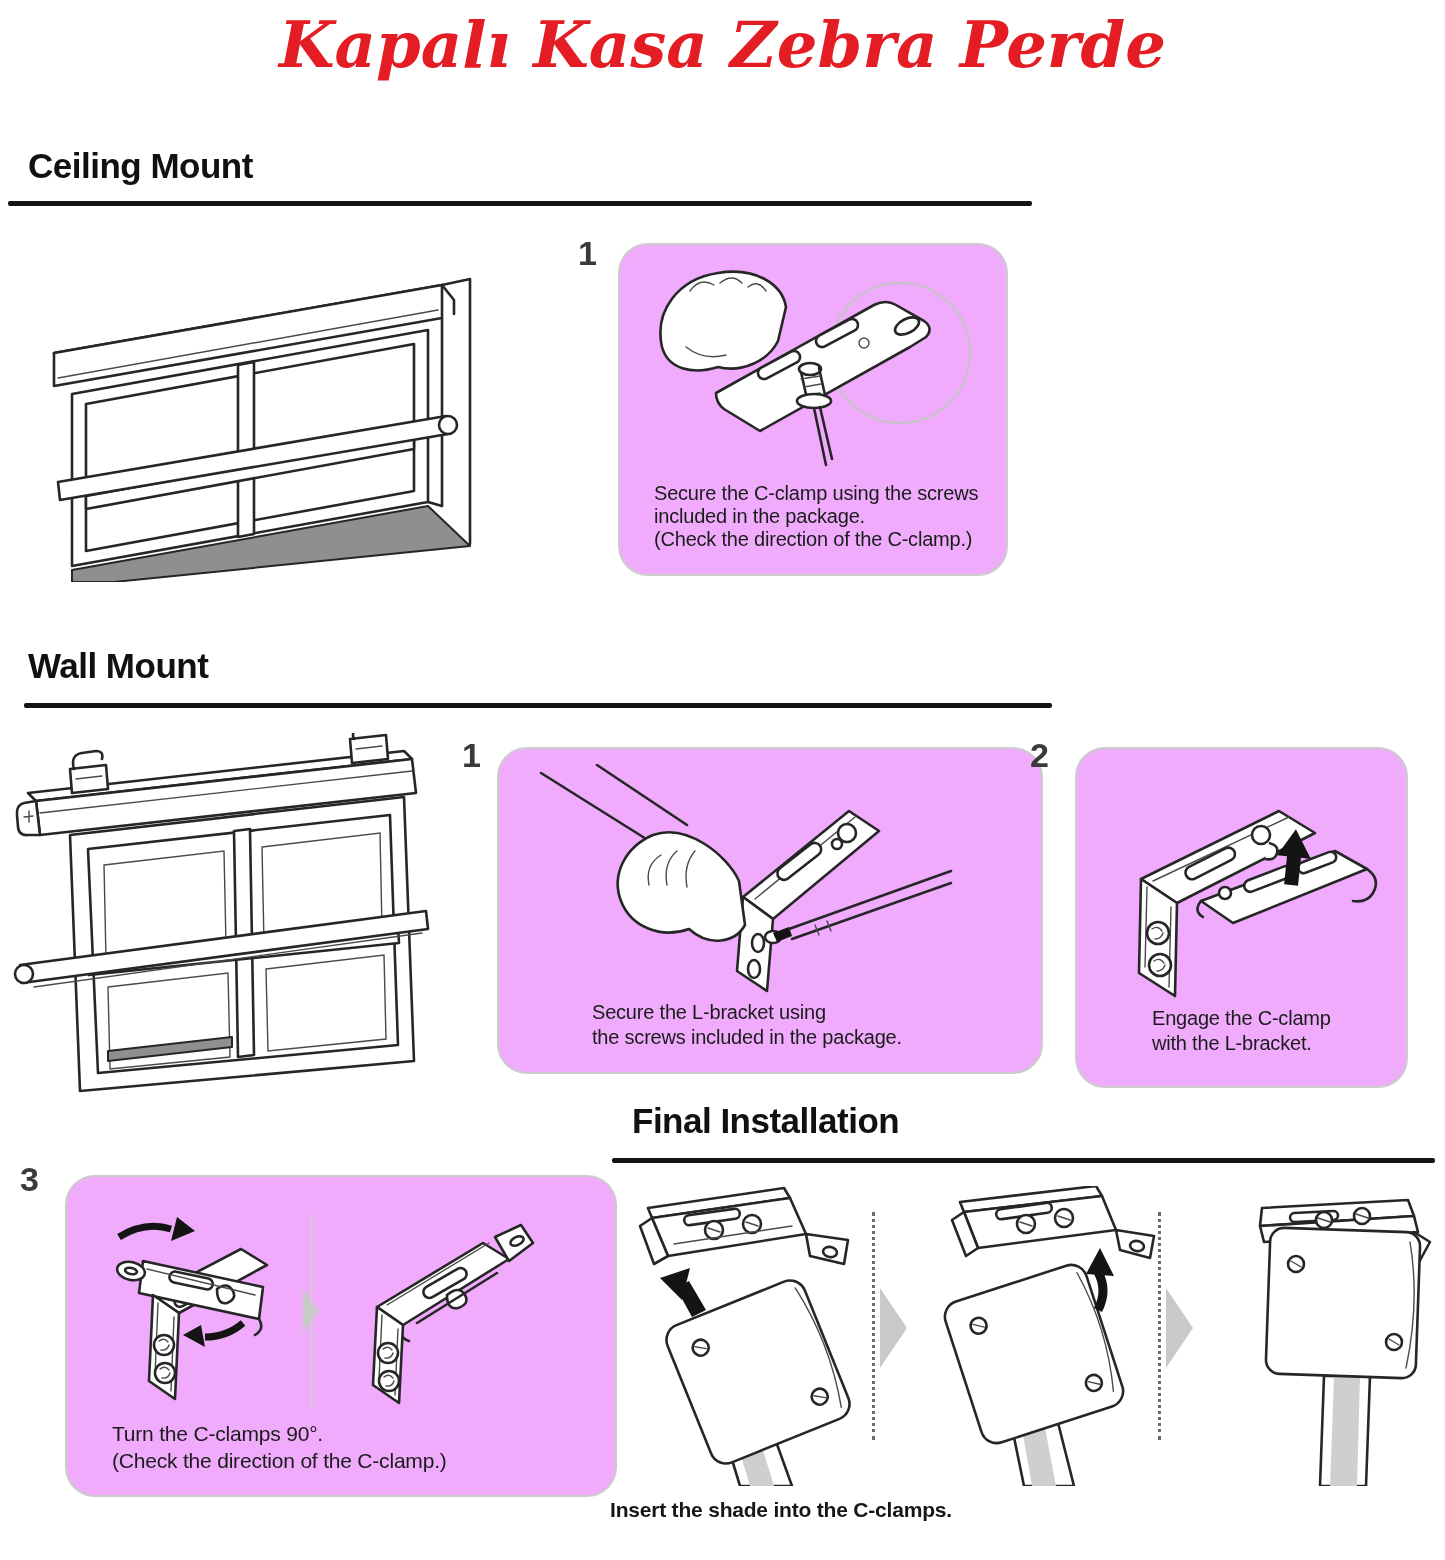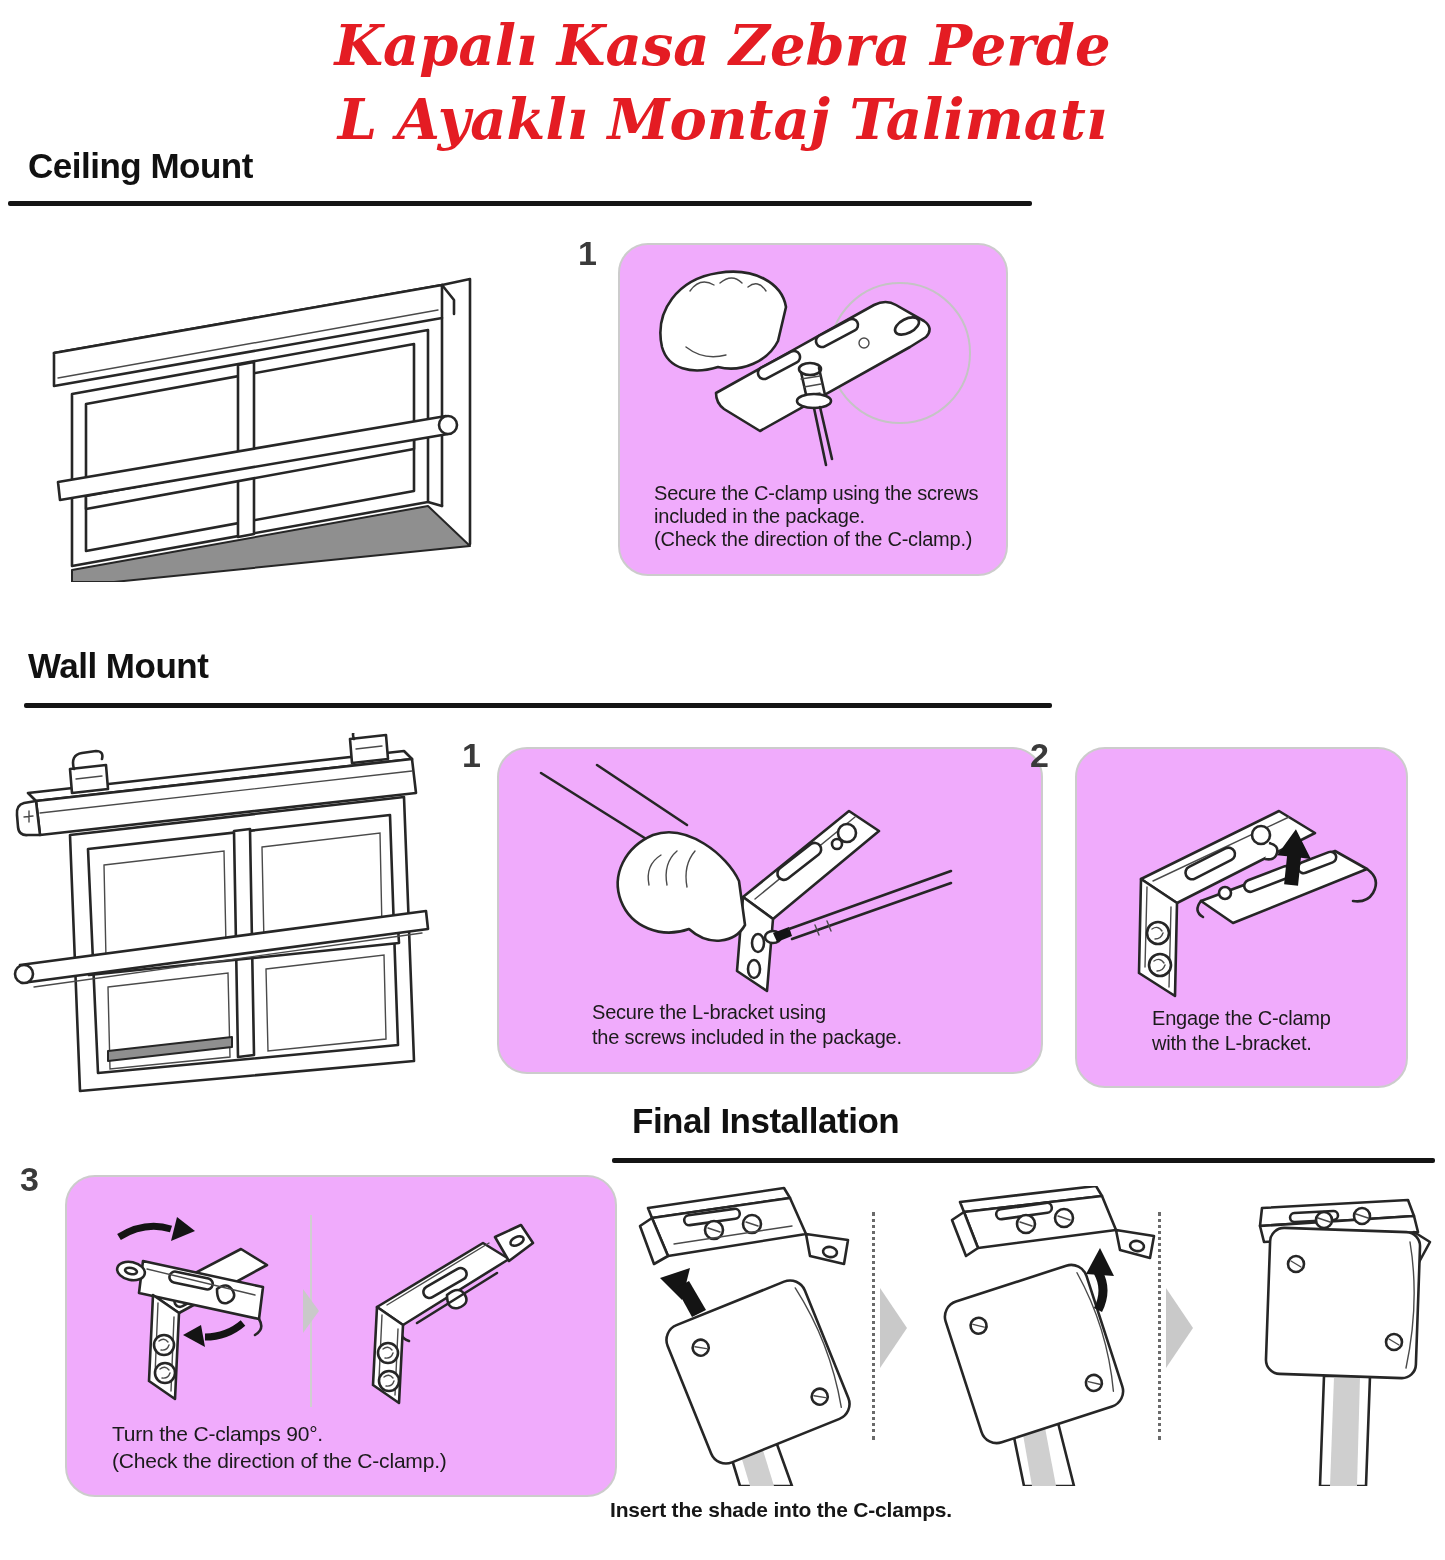--- a/index.html
+++ b/index.html
@@ -2,21 +2,21 @@
 <html style="--title-red: #e41c23; --heading-black: #111111; --rule-black: #141414; --box-border: #cccccc; --body-text: #1b1b1b; --line-art: #262626; --sill-gray: #8f8f8f; --strip-gray: #cfcfcf; --chevron-gray: #c9c9c9;"><head>
 <meta charset="utf-8">
 <style>
   * { margin:0; padding:0; box-sizing:border-box; }
   html, body { background:#ffffff; }
   .page { position:relative; width:1445px; height:1560px; background:#fff; overflow:hidden;
           font-family:"Liberation Sans", sans-serif; color:var(--body-text,#1b1b1b); }
 
   .title { position:absolute; left:0; top:8px; width:100%; text-align:center;
            font-family:"DejaVu Serif","Liberation Serif",serif; font-style:italic; font-weight:bold;
-           font-size:56px; line-height:74px; color:var(--title-red,#e41c23); }
+           font-size:64px; line-height:74px; color:var(--title-red,#e41c23); }
 
   .sec-h { position:absolute; font-size:35px; font-weight:bold; letter-spacing:-0.5px;
            color:var(--heading-black,#111); }
   #h-ceiling { left:28px;  top:146px; }
   #h-wall    { left:28px;  top:646px; }
   #h-final   { left:608px; top:1101px;margin-left:24px; }
 
   .rule { position:absolute; height:5px; background:var(--rule-black,#141414); border-radius:2px; }
   #rule-ceiling { left:8px;   top:201px;  width:1024px; }
   #rule-wall    { left:24px;  top:703px;  width:1028px; }
@@ -59,21 +59,20 @@
   .gry { fill:var(--sill-gray,#8f8f8f); stroke:var(--line-art,#262626); stroke-width:2; stroke-linejoin:round; }
   .lgry{ fill:var(--strip-gray,#cfcfcf); stroke:none; }
 </style>
 </head>
 <body>
 
 <div class="page">
 
   <div class="title">
     <div>Kapalı Kasa Zebra Perde</div>
-    <div>L Ayaklı Montaj Talimatı</div>
   </div>
 
   <h2 class="sec-h" id="h-ceiling">Ceiling Mount</h2>
   <div class="rule" id="rule-ceiling"></div>
 
   <svg class="illus" style="left:22px;top:244px" width="528" height="338" viewBox="0 0 528 338">
     <path class="ln" d="M32 109 L420 41 L448 35 L448 300"></path>
     <polygon class="fw" points="32,109 420,41 420,74 32,142"></polygon>
     <line class="thin" x1="36" y1="134" x2="416" y2="66"></line>
     <path class="ln" d="M420 41 L432 56 L432 70"></path>

